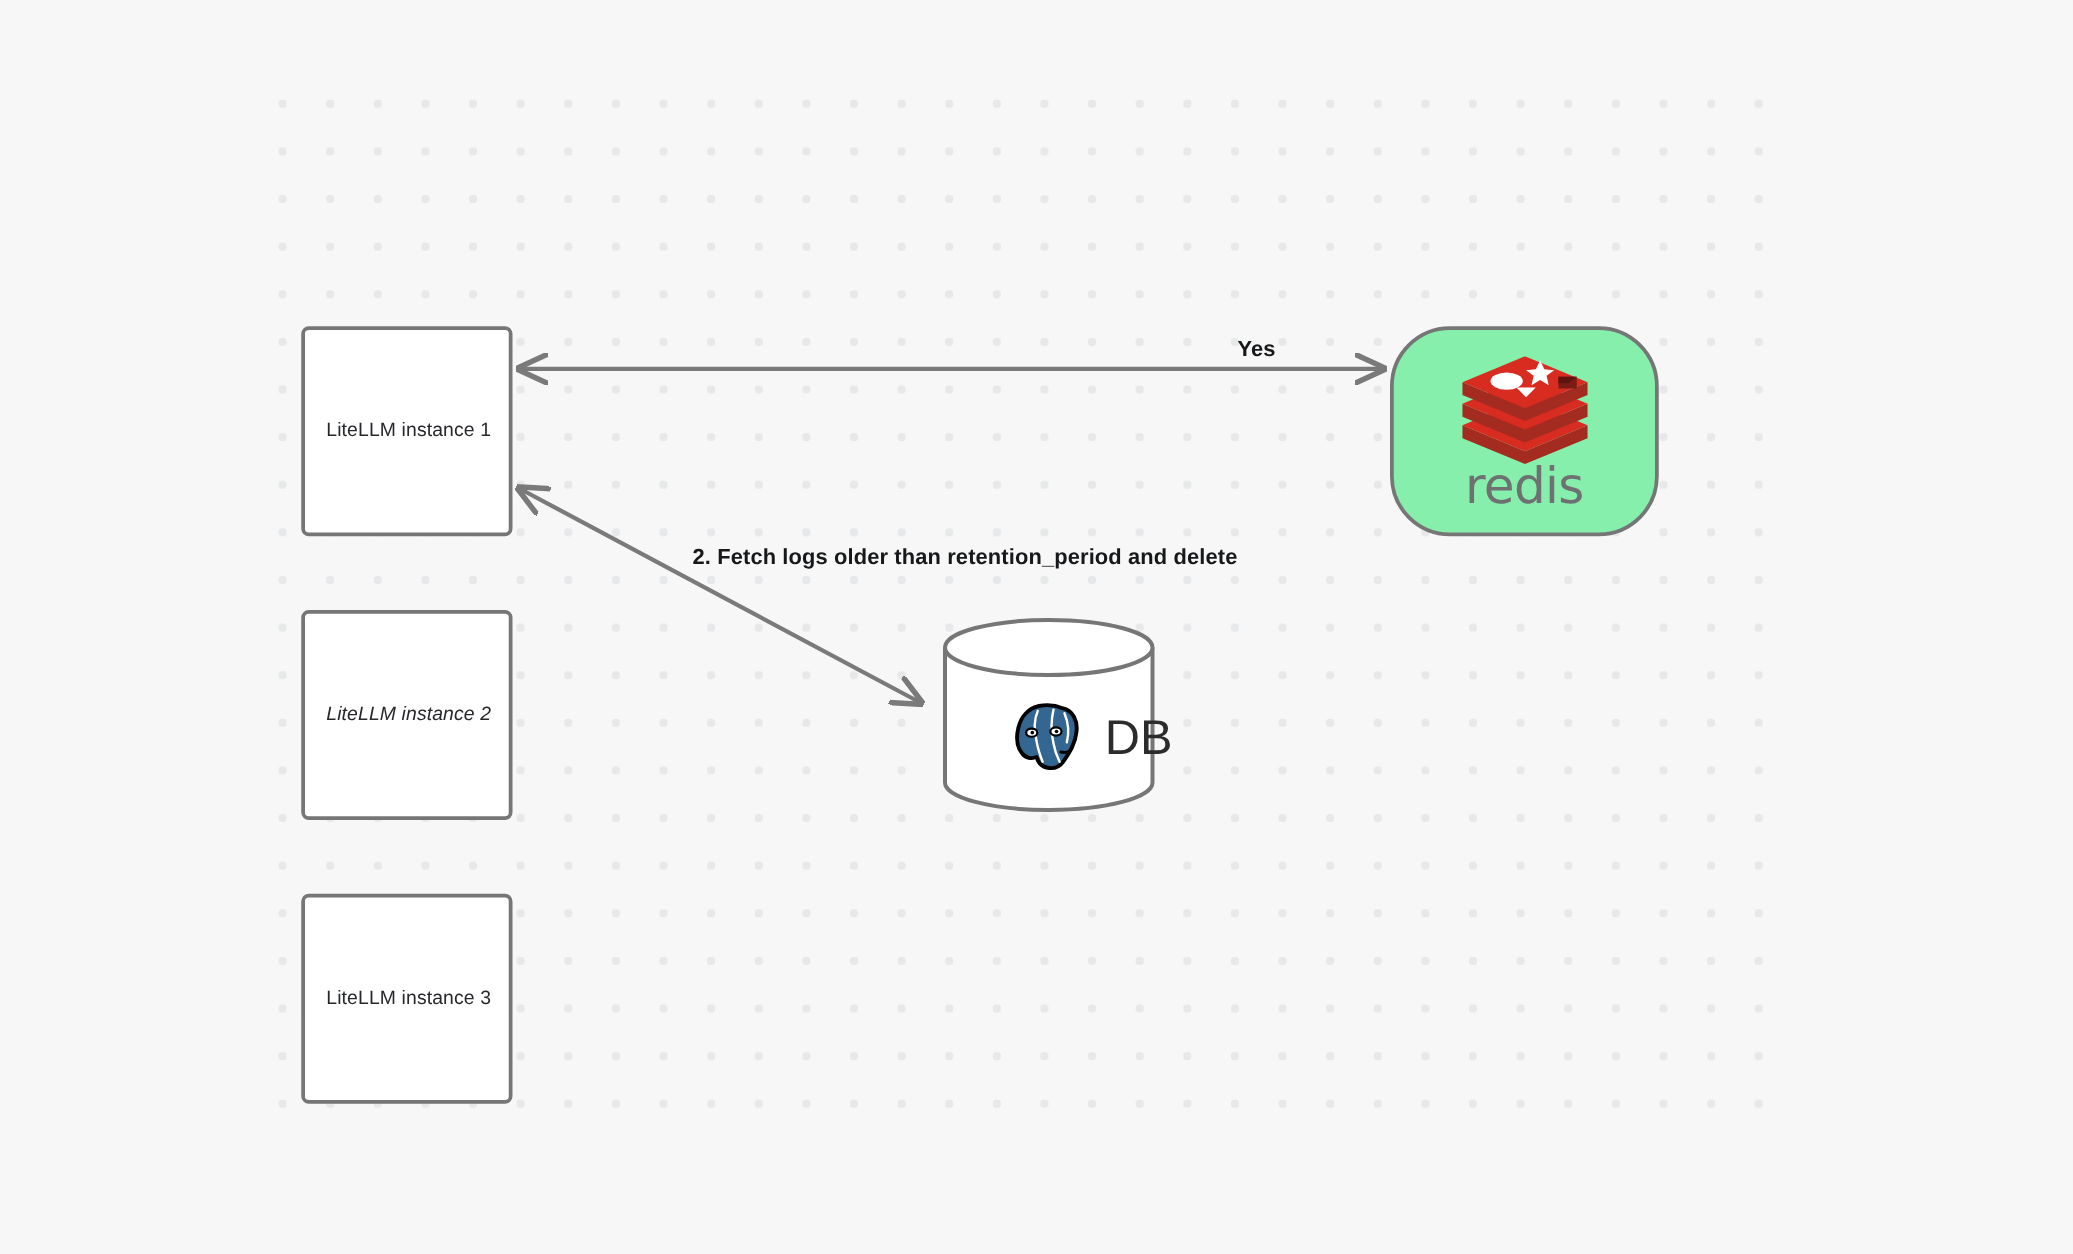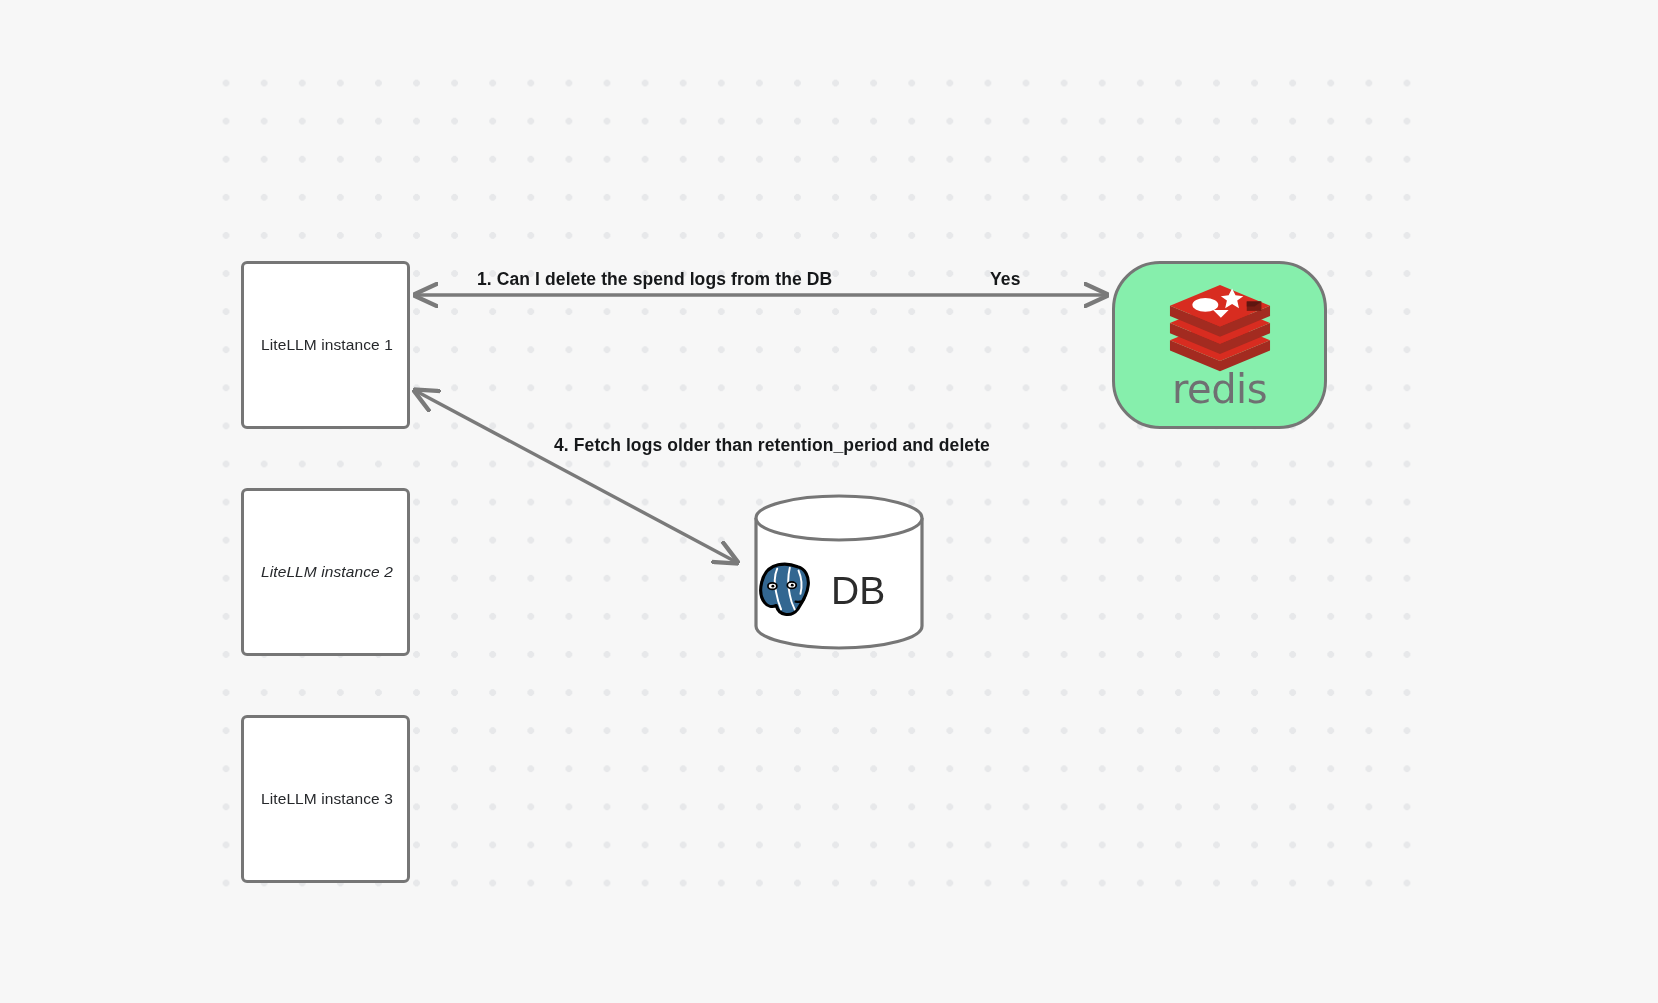--- a/index.html
+++ b/index.html
@@ -82,25 +82,25 @@
   #db-node {
     position: absolute;
     left: 753px;
     top: 493px;
     width: 172px;
     height: 158px;
   }
   #db-node svg.cyl { position:absolute; left:0; top:0; }
   #db-inner {
     position: absolute;
-    left: 0; top: 42px;
+    left: 13px; top: 42px;
     width: 172px; height: 110px;
     display: flex;
     align-items: center;
-    justify-content: flex-start;
+    justify-content: flex-end;
     gap: 18px;
   }
   #pg-elephant { width: 62px; height: 62px; display:block; }
   #db-text {
     font-size: 39px;
     color: #2c2c2c;
     font-weight: 400;
     letter-spacing: 0px;
     line-height: 1;
     margin-left: -2px;
@@ -138,23 +138,22 @@
 
     <g>
       <line x1="414" y1="295" x2="1108" y2="295" stroke="#7a7a7a" stroke-width="3.4" marker-start="url(#ah-right)" marker-end="url(#ah-right)"></line>
     </g>
 
     <g>
       <line x1="414" y1="390" x2="738" y2="563" stroke="#7a7a7a" stroke-width="3.4" marker-start="url(#ah-right)" marker-end="url(#ah-right)"></line>
     </g>
   </svg>
 
-  <div class="edge-label" id="label-1">1.  Can I delete the spend logs from the DB</div>
   <div class="edge-label" id="label-1b">Yes</div>
-  <div class="edge-label" id="label-2">4.  Fetch logs older than retention_period and delete</div>
+  <div class="edge-label" id="label-2">2.  Fetch logs older than retention_period and delete</div>
 
   <div class="node-box" id="box-instance-1">
     <span class="node-label">LiteLLM instance 1</span>
   </div>
 
   <div class="node-box" id="box-instance-2">
     <span class="node-label">LiteLLM instance 2</span>
   </div>
 
   <div class="node-box" id="box-instance-3">

